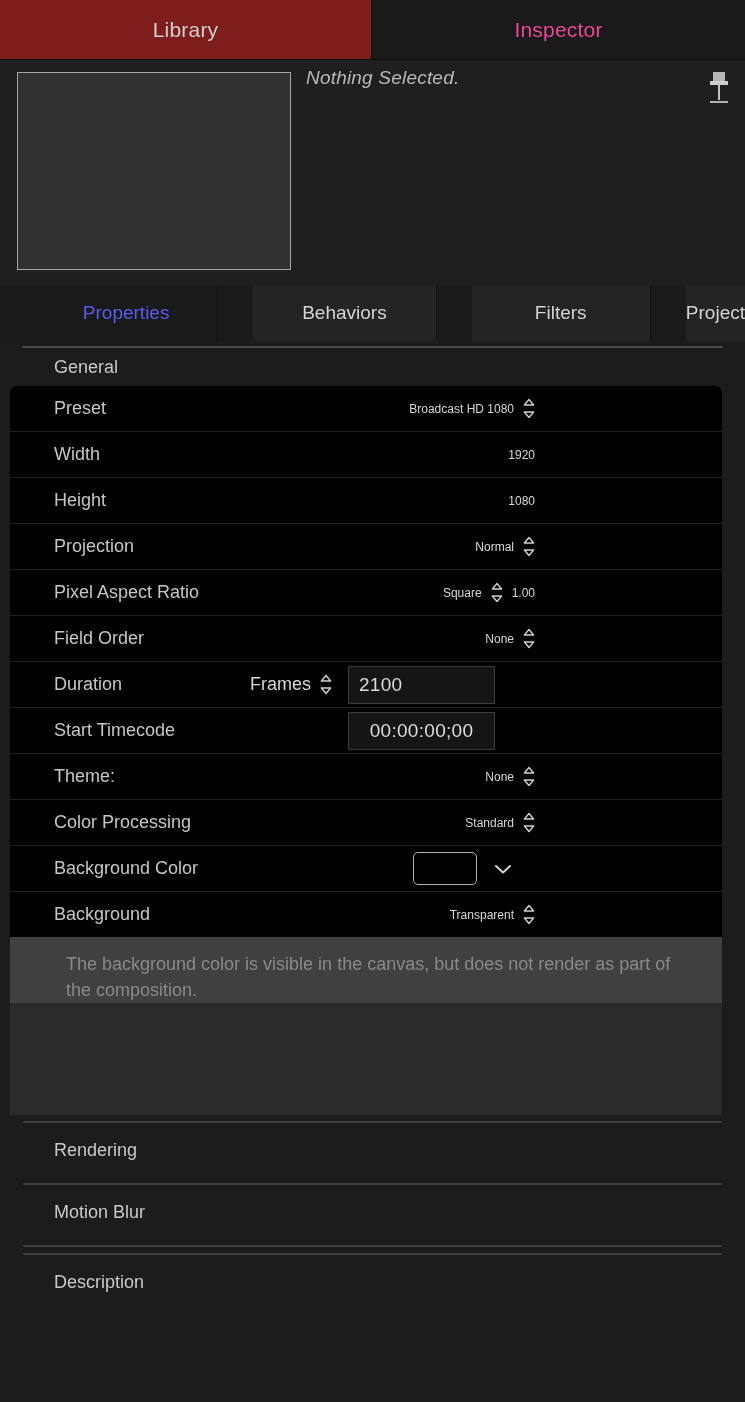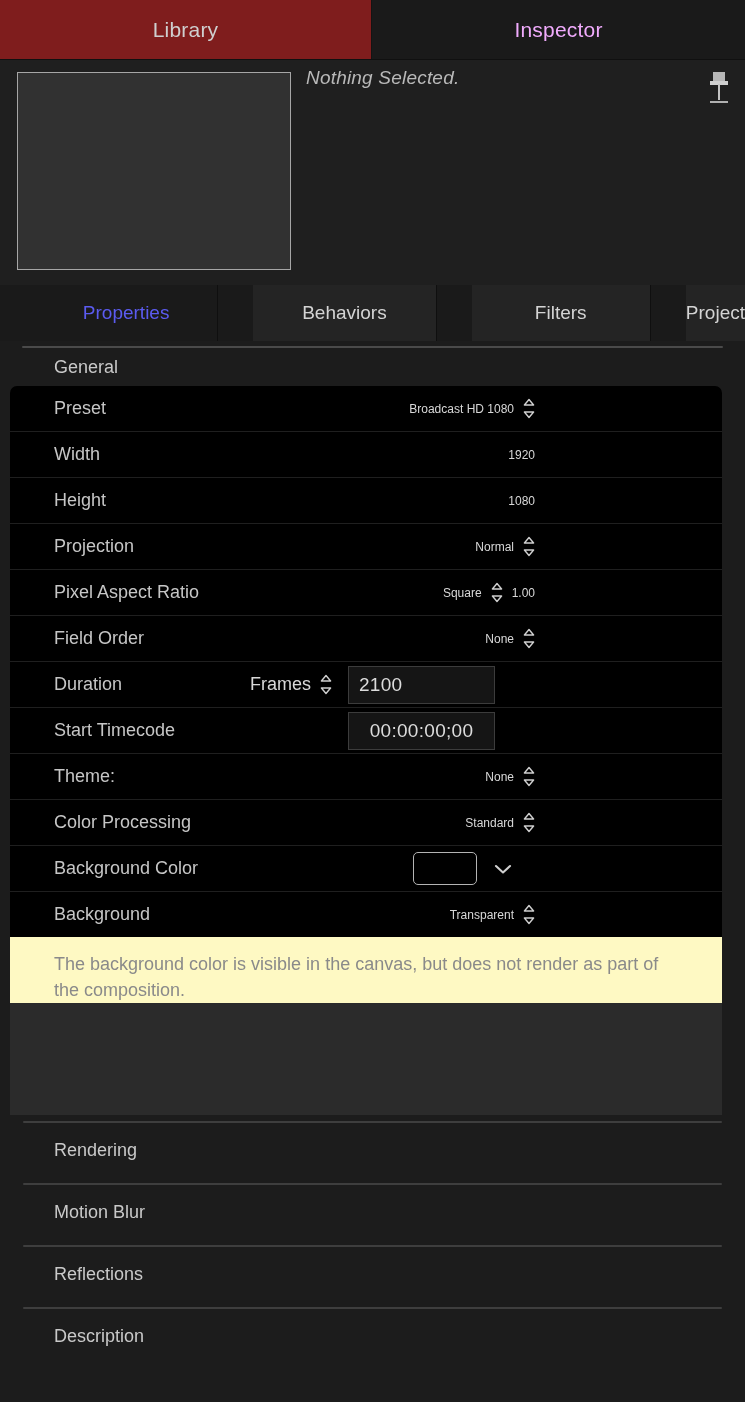--- a/index.html
+++ b/index.html
@@ -11,21 +11,21 @@
   .app{width:745px;height:1402px;position:relative;background:#1c1c1c;display:flex;flex-direction:column;}
 
   
   .toptabs{display:flex;height:59px;flex:0 0 59px;background:#1a1a1a;}
   .toptab{
     display:flex;align-items:center;justify-content:center;
     font-size:21px;color:#cfcfcf;letter-spacing:.2px;
     background:#1a1a1a;cursor:default;height:100%;box-sizing:border-box;
   }
   .toptab.library{width:372px;background:#7f1d1d;border-right:1px solid #141414;}
-  .toptab.inspector{flex:1;background:#1a1a1a;color:#f0abfc;}
+  .toptab.inspector{flex:1;background:#1a1a1a;color:#ec4899;}
 
   
   .previewbar{
     flex:0 0 225px;height:225px;background:#1f1f1f;position:relative;
     border-top:1px solid #101010;
   }
   .thumb{
     position:absolute;left:17px;top:12px;width:274px;height:198px;
     background:#313131;border:1px solid #a6a6a6;box-sizing:border-box;
   }
@@ -95,21 +95,21 @@
     justify-content:flex-end;gap:9px;font-size:18px;color:#d8d8d8;padding-right:8px;
     box-sizing:border-box;
   }
 
   
   .swatchwrap{position:absolute;left:0;right:210px;display:flex;align-items:center;justify-content:flex-end;gap:17px;}
   .swatch{width:64px;height:33px;background:#000;border:1px solid #b4b4b4;border-radius:5px;box-sizing:border-box;}
   .chev-down{width:18px;height:12px;display:block;}
 
   .note{
-    background:#fef9c3;margin:0 23px 0 10px;padding:14px 40px 0 44px;
+    background:#404040;margin:0 23px 0 10px;padding:14px 40px 0 56px;
     font-size:18px;line-height:1.45;color:#8a8a8a;
   }
   .noteblock{background:#2b2b2b;margin:0 23px 0 10px;height:112px;}
 
   .sectiondiv{height:2px;background:#3e3e3e;margin:6px 23px 0 23px;border-radius:1px;}
   .collapsed{
     height:54px;display:flex;align-items:center;padding-left:54px;
     font-size:18px;color:#c9c9c9;background:#1c1c1c;
   }
 </style>
@@ -312,21 +312,18 @@
 
     <div class="sectiondiv"></div>
     <div class="collapsed">
       <span>Rendering</span>
     </div>
     <div class="sectiondiv"></div>
     <div class="collapsed">
       <span>Motion Blur</span>
     </div>
     <div class="sectiondiv"></div>
-    <div class="collapsed">
-      <span>Reflections</span>
-    </div>
     <div class="sectiondiv"></div>
     <div class="collapsed">
       <span>Description</span>
     </div>
   </div>
 </div>
 
 </body></html>

